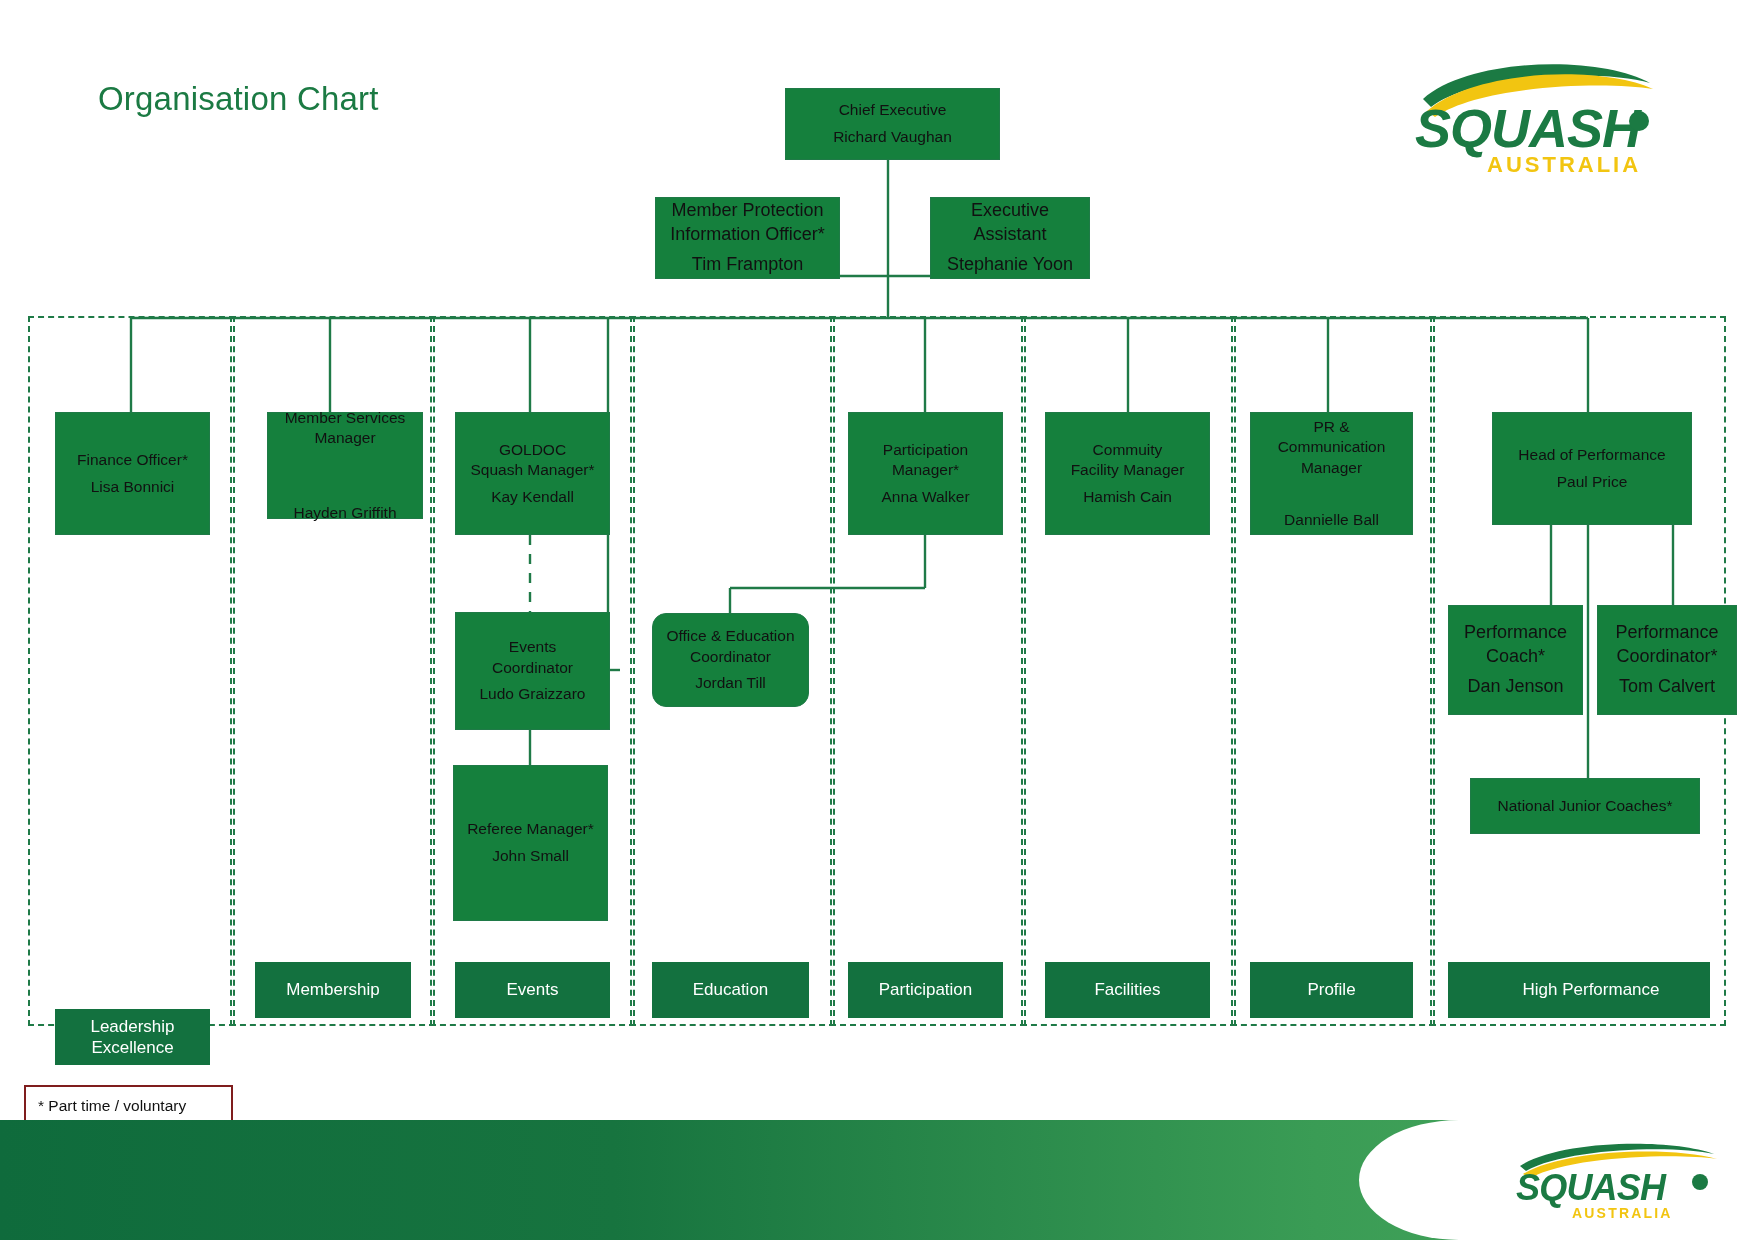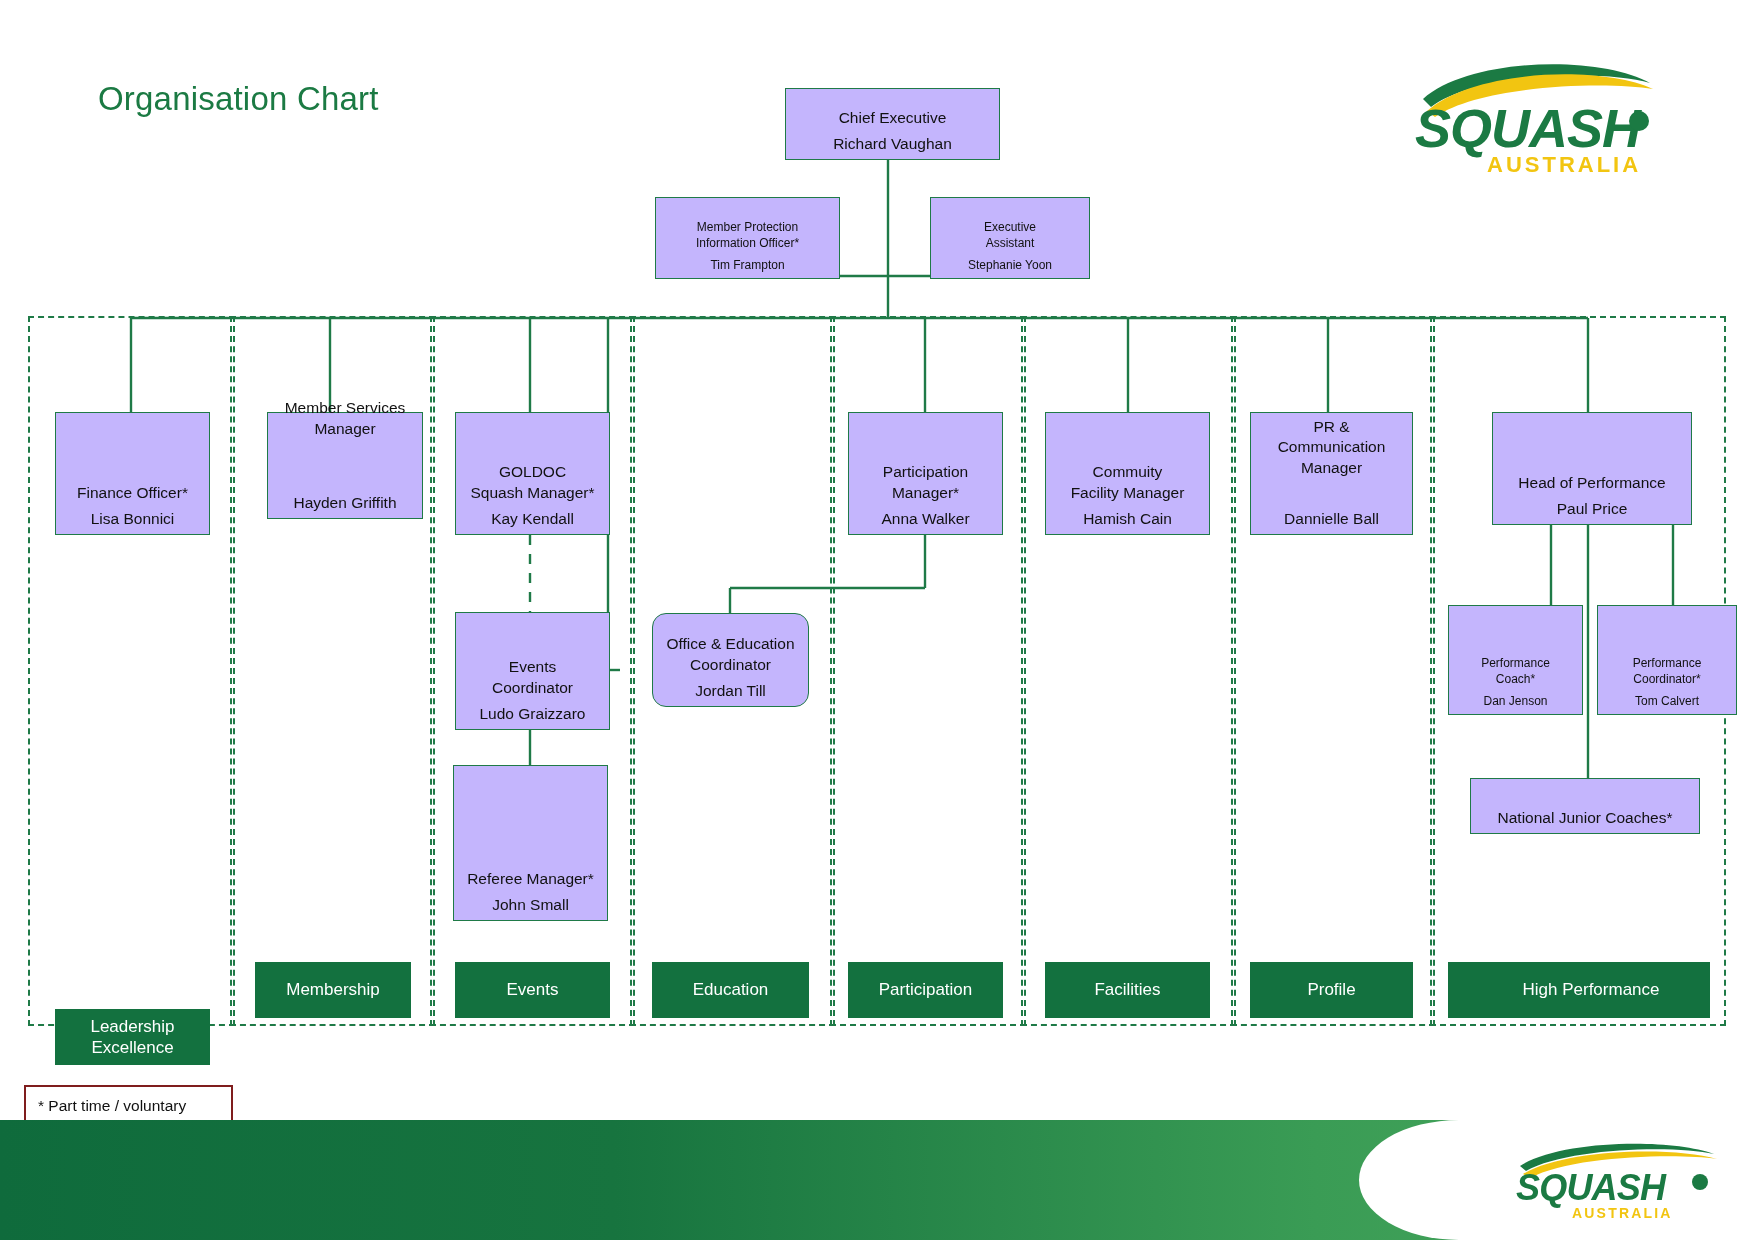--- a/index.html
+++ b/index.html
@@ -22,32 +22,32 @@
   .logo-top { position: absolute; left: 1415px; top: 55px; width: 245px; height: 120px; }
   .logo-top svg { width: 100%; height: 100%; display:block; }
 
   
   .chart-layer { position: absolute; left:0; top:0; width:1754px; height:1240px; pointer-events:none; }
 
   
   .node {
     position: absolute;
     border: 1.6px solid #1f7a47;
-    background: #c4b5fd;
+    background: #15803d;
     display: flex; flex-direction: column;
-    align-items: center; justify-content: flex-end;
+    align-items: center; justify-content: center;
     text-align: center;
     color: #111111;
     font-size: 15.5px;
     line-height: 1.33;
     padding: 4px 6px;
   }
   .node .title { white-space: pre-line; }
   .node .person { margin-top: 6px; }
-  .node.small { font-size: 12px; }
+  .node.small { font-size: 18px; }
 
   
   .col-box {
     position: absolute;
     border: 2px dashed #1f7a47;
     background: transparent;
   }
 
   
   .cat-bar {

